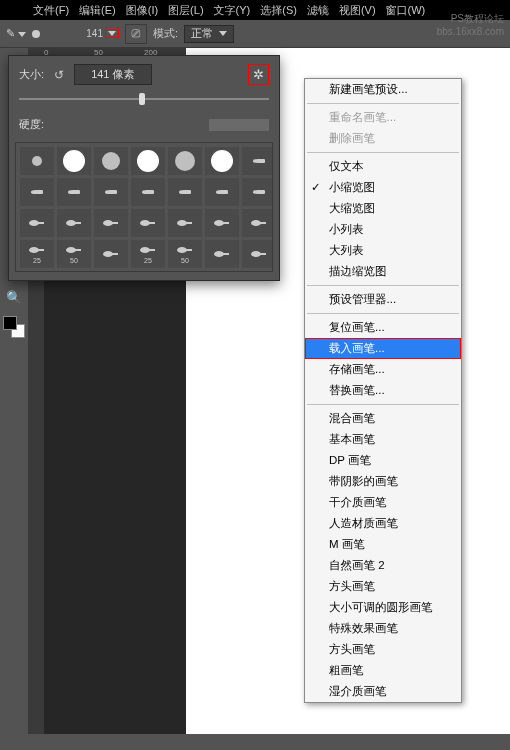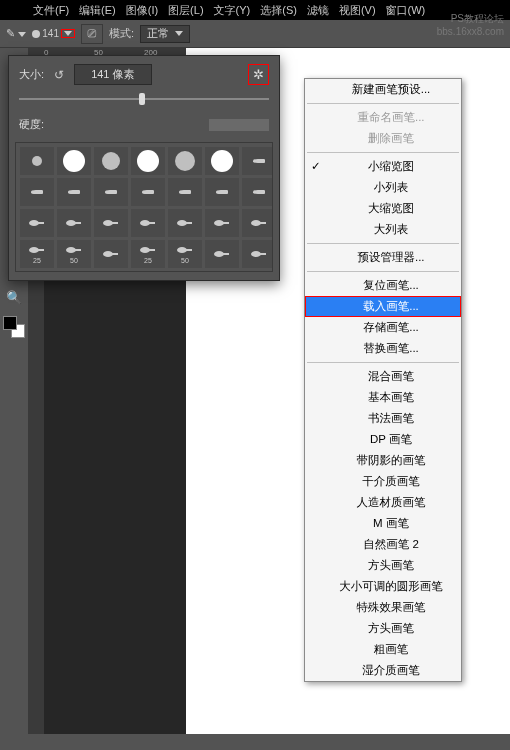--- a/index.html
+++ b/index.html
@@ -4,21 +4,21 @@
 <style>
   * { margin:0; padding:0; box-sizing:border-box; font-family:"Microsoft YaHei",SimSun,Arial,sans-serif; }
   body { width:510px; height:750px; background:#535353; overflow:hidden; position:relative; }
   .menubar { height:20px; background:#000000; display:flex; align-items:center; padding-left:30px; gap:4px; color:#c8c8c8; font-size:11px; overflow:hidden; }
   .menubar span { padding:0 3px; white-space:nowrap; }
   .footer-brand { position:absolute; top:12px; right:6px; font-size:10px; color:#777;text-align:right; }
   .optbar { height:28px; background:#535353; display:flex; align-items:center; padding:0 6px; gap:6px; color:#ccc; font-size:11px; border-bottom:1px solid #3a3a3a; }
   .tri-down { display:inline-block; border-left:4px solid transparent; border-right:4px solid transparent; border-top:5px solid #ccc; }
   .brush-chip { display:flex; align-items:center; gap:2px; background:#535353; }
   .brush-chip .dot { width:8px; height:8px; border-radius:50%; background:#ccc; }
-  .brush-chip .num { font-size:10px; }
+  .brush-chip .num { font-size:10px;margin-left:44px; }
   .red-box1 { border:1.5px solid #f00; padding:1px 2px; display:flex; align-items:center; }
   .square-btn { width:22px; height:20px; display:flex; align-items:center; justify-content:center; background:#535353; border:1px solid #3a3a3a; }
   .combo { background:#404040; border:1px solid #2a2a2a; height:18px; display:flex; align-items:center; padding:0 6px; font-size:11px; color:#ddd; gap:6px; }
   .opt-right { margin-left:auto; display:flex; align-items:center; gap:6px; }
   .ruler-h { height:16px; background:#3a3a3a; position:relative; color:#aaa; font-size:8px; }
   .ruler-h .tick { position:absolute; top:0; }
   .workspace { display:flex; height:686px; }
   .toolbar { width:28px; background:#535353; display:flex; flex-direction:column; align-items:center; padding-top:4px; gap:4px; }
   .tool { width:22px; height:22px; display:flex; align-items:center; justify-content:center; color:#ddd; font-size:13px; }
   .swatch-wrap { position:relative; width:22px; height:22px; margin-top:4px; }
@@ -37,21 +37,21 @@
   .bp-thumb { position:absolute; top:0; left:48%; width:6px; height:12px; background:#ddd; border-radius:2px; }
   .bp-row2 { display:flex; align-items:center; padding:4px 10px 10px; gap:10px; }
   .bp-bar { width:60px; height:12px; background:#6a6a6a; }
   .bp-grid-wrap { margin:0 6px 8px; border:1px solid #3a3a3a; background:#535353; padding:4px; height:130px; overflow:hidden; }
   .bp-grid { display:grid; grid-template-columns:repeat(7,34px); grid-auto-rows:28px; gap:3px; }
   .bp-cell { background:#4a4a4a; display:flex; flex-direction:column; align-items:center; justify-content:center; font-size:7px; color:#ccc; }
   .bp-cell .circ { width:var(--r); height:var(--r); border-radius:50%; background:var(--bg,#fff); }
   .bp-cell .tip { width:12px; height:4px; background:#ccc; border-radius:40% 10% 10% 40%; }
   .bp-cell svg { width:18px; height:12px; }
   .ctx-menu { position:absolute; left:304px; top:78px; width:158px; background:#f5f5f5; border:1px solid #8a8a8a; box-shadow:2px 2px 6px rgba(0,0,0,.4); font-size:11.5px; color:#000; }
-  .ctx-item { padding:3px 8px 3px 24px; position:relative; white-space:nowrap;text-align:center; }
+  .ctx-item { padding:3px 8px 3px 24px; position:relative; white-space:nowrap; }
   .ctx-item.disabled { color:#9a9a9a; }
   .ctx-item .chk { position:absolute; left:6px; top:3px; }
   .ctx-sep { height:1px; background:#c0c0c0; margin:3px 2px; }
   .ctx-item.hl { background:#2a7ff3; color:#fff; outline:1.5px solid #f00; outline-offset:-1px; }
 </style>
 </head>
 <body>
 
 <div class="menubar">
     <span>文件(F)</span>
@@ -268,35 +268,36 @@
       </div>
   </div>
 </div>
 
 <div class="ctx-menu" id="ctx">
     <div class="ctx-item"><span>新建画笔预设...</span></div>
     <div class="ctx-sep"></div>
     <div class="ctx-item disabled"><span>重命名画笔...</span></div>
     <div class="ctx-item disabled"><span>删除画笔</span></div>
     <div class="ctx-sep"></div>
+    <div class="ctx-item"><span>仅文本</span></div>
     <div class="ctx-item"><span class="chk">✓</span><span>小缩览图</span></div>
+    <div class="ctx-item"><span>大缩览图</span></div>
     <div class="ctx-item"><span>小列表</span></div>
-    <div class="ctx-item"><span>大缩览图</span></div>
     <div class="ctx-item"><span>大列表</span></div>
+    <div class="ctx-item"><span>描边缩览图</span></div>
     <div class="ctx-sep"></div>
     <div class="ctx-item"><span>预设管理器...</span></div>
     <div class="ctx-sep"></div>
     <div class="ctx-item"><span>复位画笔...</span></div>
     <div class="ctx-item hl"><span>载入画笔...</span></div>
     <div class="ctx-item"><span>存储画笔...</span></div>
     <div class="ctx-item"><span>替换画笔...</span></div>
     <div class="ctx-sep"></div>
     <div class="ctx-item"><span>混合画笔</span></div>
     <div class="ctx-item"><span>基本画笔</span></div>
-    <div class="ctx-item"><span>书法画笔</span></div>
     <div class="ctx-item"><span>DP 画笔</span></div>
     <div class="ctx-item"><span>带阴影的画笔</span></div>
     <div class="ctx-item"><span>干介质画笔</span></div>
     <div class="ctx-item"><span>人造材质画笔</span></div>
     <div class="ctx-item"><span>M 画笔</span></div>
     <div class="ctx-item"><span>自然画笔 2</span></div>
     <div class="ctx-item"><span>方头画笔</span></div>
     <div class="ctx-item"><span>大小可调的圆形画笔</span></div>
     <div class="ctx-item"><span>特殊效果画笔</span></div>
     <div class="ctx-item"><span>方头画笔</span></div>

